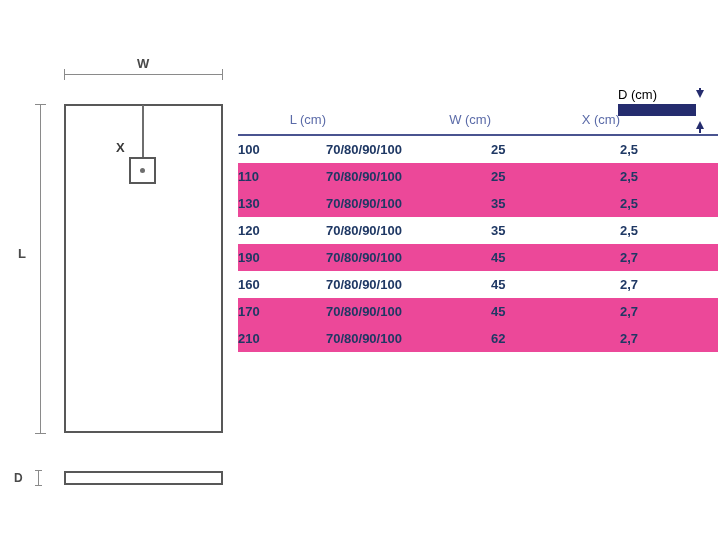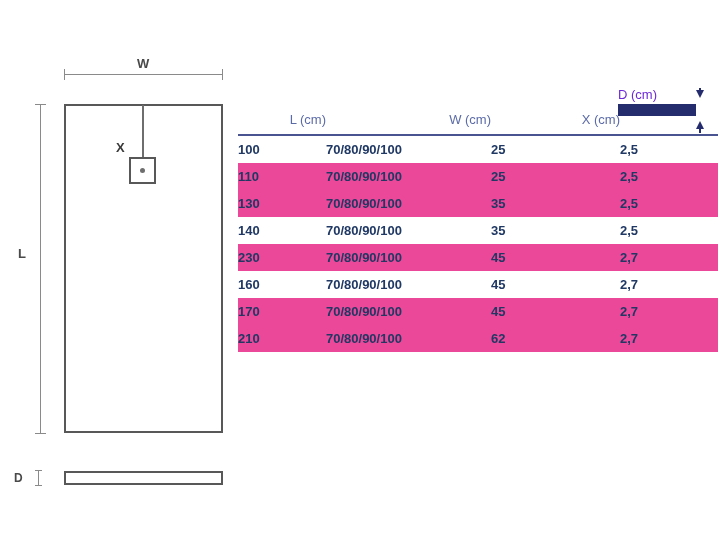--- a/index.html
+++ b/index.html
@@ -195,21 +195,21 @@
     right: 2px;
     top: 0px;
     width: 98px;
     height: 52px;
   }
   .d-head-label {
     position: absolute;
     left: 0px;
     top: -1px;
     font-size: 13px;
-    color: #6d28d9;
+    color: #000000;
   }
   .d-arrow {
     position: absolute;
     width: 0;
     height: 0;
     border-left: 4px solid transparent;
     border-right: 4px solid transparent;
   }
   .d-arrow-down {
     right: 12px;
@@ -350,27 +350,27 @@
             <td>25</td>
             <td>2,5</td>
           </tr>
           <tr class="alt">
             <td>130</td>
             <td>70/80/90/100</td>
             <td>35</td>
             <td>2,5</td>
           </tr>
           <tr>
-            <td>140</td>
+            <td>120</td>
             <td>70/80/90/100</td>
             <td>35</td>
             <td>2,5</td>
           </tr>
           <tr class="alt">
-            <td>230</td>
+            <td>190</td>
             <td>70/80/90/100</td>
             <td>45</td>
             <td>2,7</td>
           </tr>
           <tr>
             <td>160</td>
             <td>70/80/90/100</td>
             <td>45</td>
             <td>2,7</td>
           </tr>

